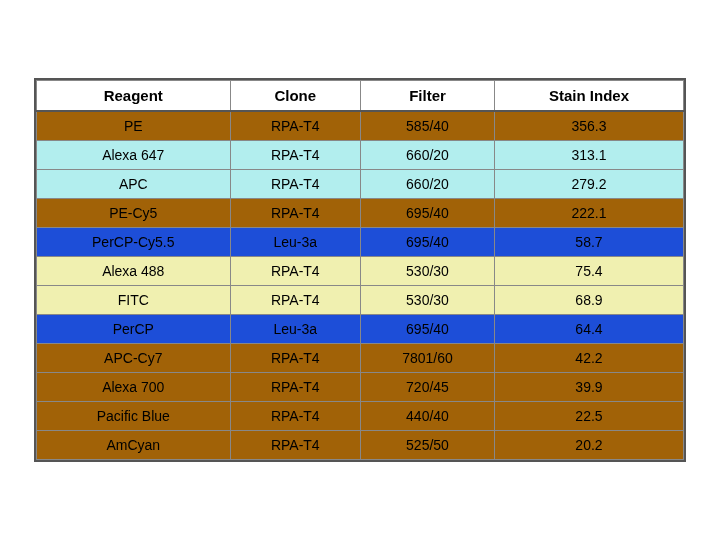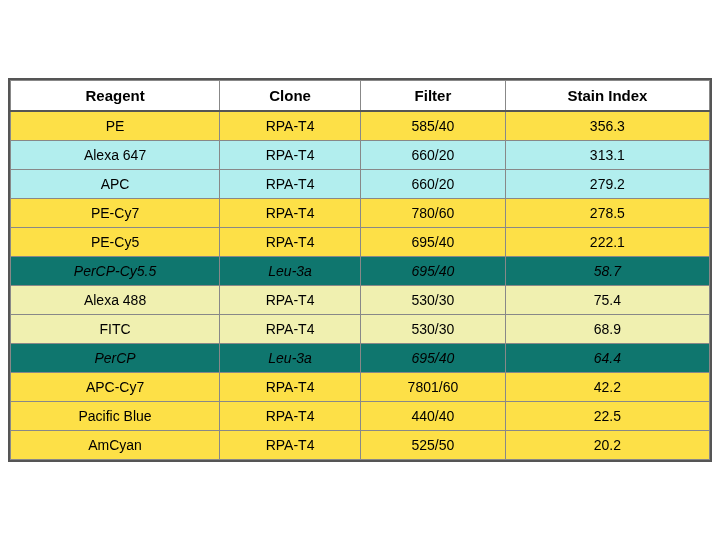--- a/index.html
+++ b/index.html
@@ -18,44 +18,44 @@
       font-family: Arial, sans-serif;
     }
 
     .table-container {
       border: 2px solid #555;
       display: inline-block;
     }
 
     table {
       border-collapse: collapse;
-      width: 700px;
+      width: 648px;
     }
 
     th, td {
       border: 1px solid #888;
       padding: 6px 10px;
       text-align: center;
       font-size: 14px;
     }
 
     thead th {
       background-color: #fff;
       font-weight: bold;
       font-size: 15px;
       border-bottom: 2px solid #555;
     }
 
     tbody tr td {
       font-weight: normal;
     }
 
-    .bg-white { background-color: #fde047; border-radius: 9px; }
+    .bg-white { background-color: #a16207; border-radius: 9px; }
     .bg-cyan  { background-color: #b2eeee; }
-    .bg-purple { background-color: #0f766e; font-style: italic; }
+    .bg-purple { background-color: #1d4ed8; }
     .bg-yellow { background-color: #f0f0b0; margin-left: 44px; }
   </style>
 </head>
 <body>
 
 <div class="table-container">
   <table>
     <thead>
       <tr>
         <th>Reagent</th>
@@ -75,26 +75,20 @@
           <td>Alexa 647</td>
           <td>RPA-T4</td>
           <td>660/20</td>
           <td>313.1</td>
         </tr>
         <tr class="bg-cyan">
           <td>APC</td>
           <td>RPA-T4</td>
           <td>660/20</td>
           <td>279.2</td>
-        </tr>
-        <tr class="bg-white">
-          <td>PE-Cy7</td>
-          <td>RPA-T4</td>
-          <td>780/60</td>
-          <td>278.5</td>
         </tr>
         <tr class="bg-white">
           <td>PE-Cy5</td>
           <td>RPA-T4</td>
           <td>695/40</td>
           <td>222.1</td>
         </tr>
         <tr class="bg-purple">
           <td>PerCP-Cy5.5</td>
           <td>Leu-3a</td>
@@ -119,20 +113,26 @@
           <td>695/40</td>
           <td>64.4</td>
         </tr>
         <tr class="bg-white">
           <td>APC-Cy7</td>
           <td>RPA-T4</td>
           <td>7801/60</td>
           <td>42.2</td>
         </tr>
         <tr class="bg-white">
+          <td>Alexa 700</td>
+          <td>RPA-T4</td>
+          <td>720/45</td>
+          <td>39.9</td>
+        </tr>
+        <tr class="bg-white">
           <td>Pacific Blue</td>
           <td>RPA-T4</td>
           <td>440/40</td>
           <td>22.5</td>
         </tr>
         <tr class="bg-white">
           <td>AmCyan</td>
           <td>RPA-T4</td>
           <td>525/50</td>
           <td>20.2</td>

